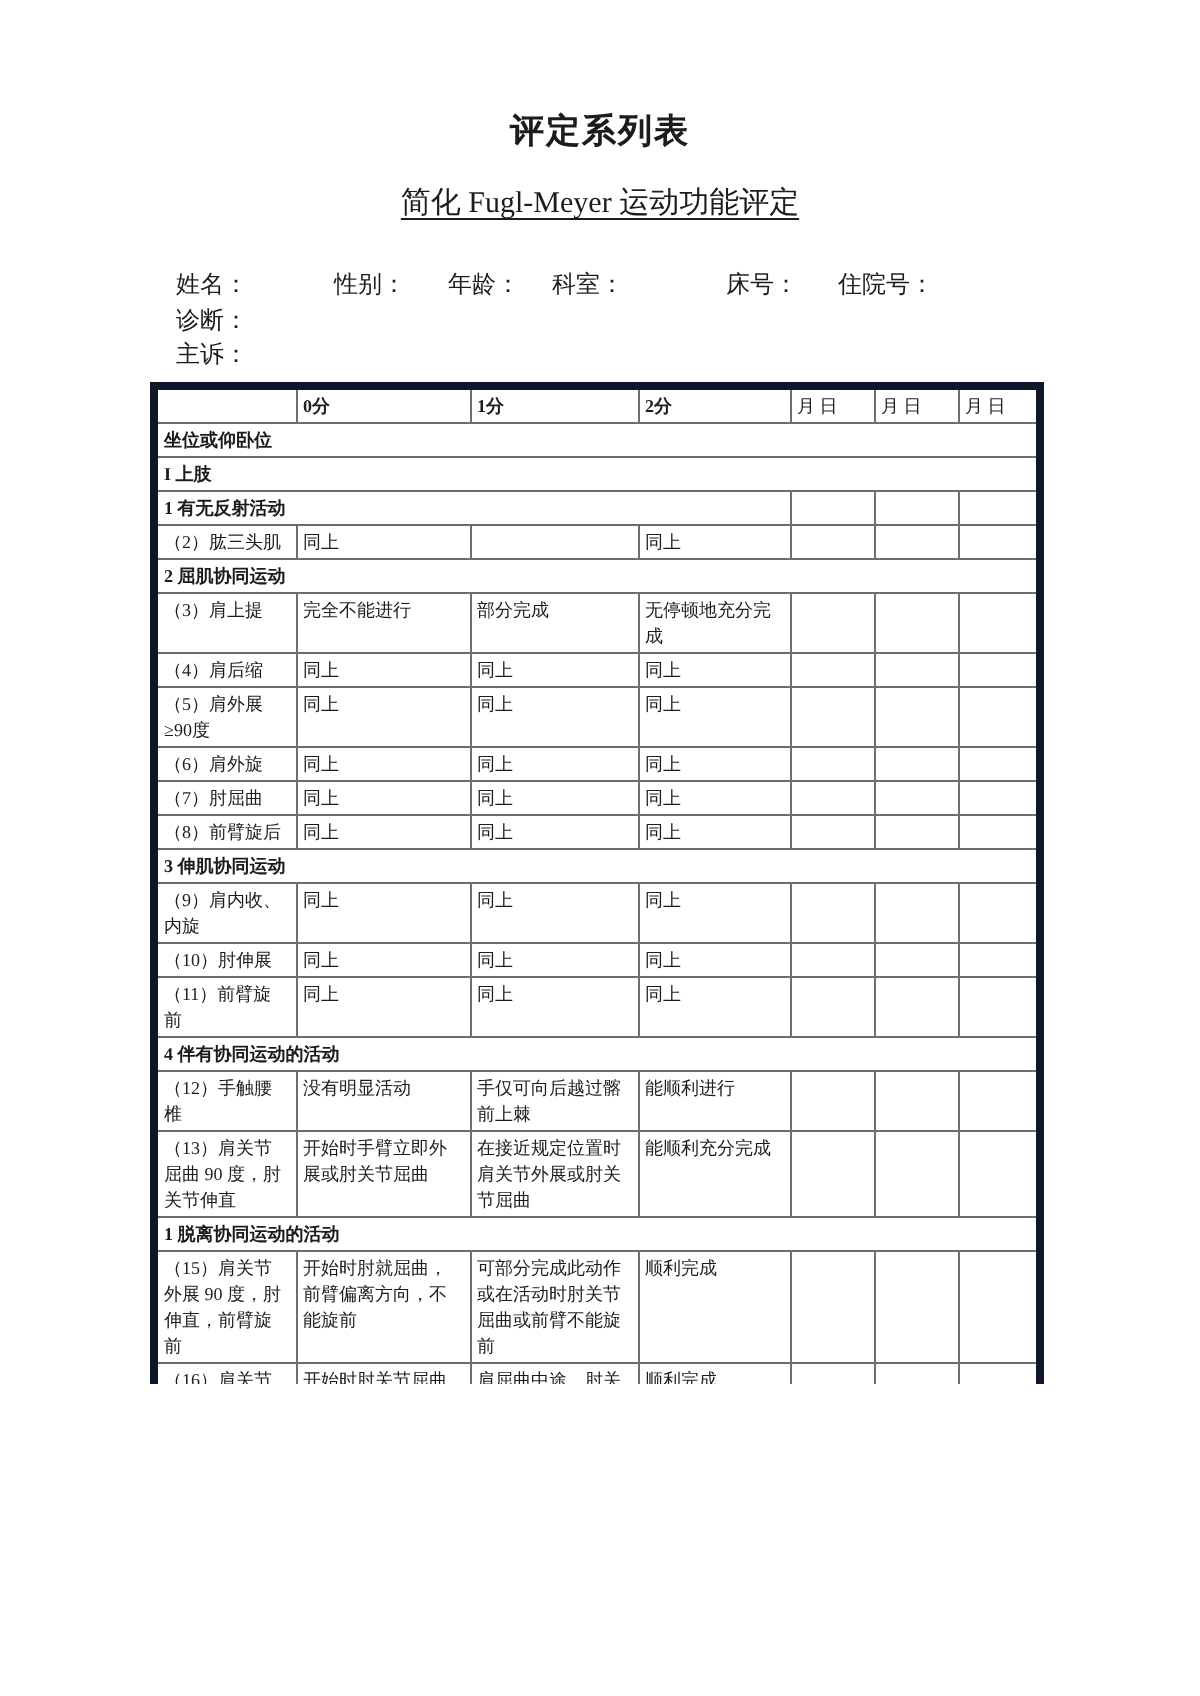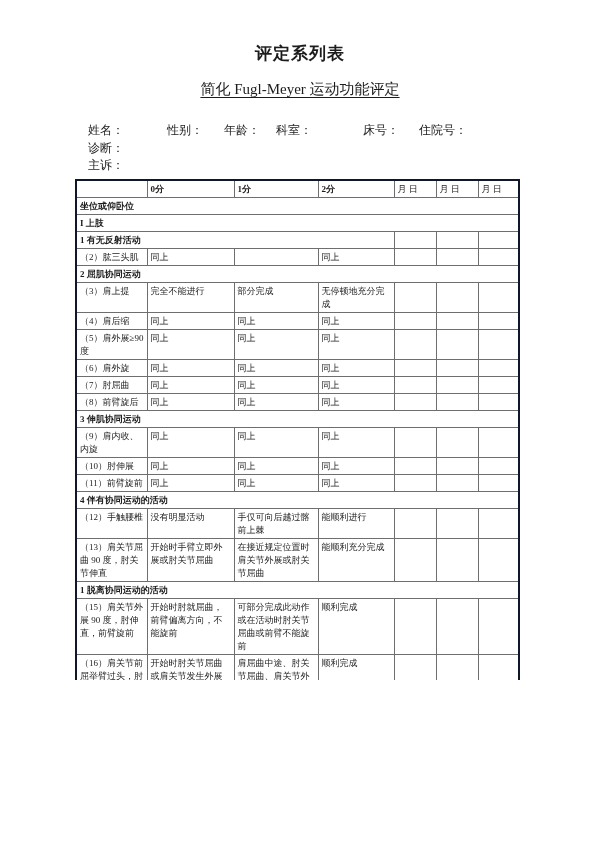--- a/index.html
+++ b/index.html
@@ -3,21 +3,21 @@
 <meta charset="utf-8">
 <style>
   html, body { margin: 0; padding: 0; }
   body {
     width: 600px; height: 848px;
     background: #ffffff;
     font-family: "Liberation Serif", "DejaVu Serif", serif;
     color: #1c1c1c;
     -webkit-font-smoothing: antialiased;
   }
-  .page { width: 600px; height: 680px; overflow: hidden; position: relative; }
+  .page { width: 600px; height: 680px; overflow: hidden; position: relative; margin-top: 12px; }
 
   .doc-title {
     margin: 42px 0 0 0;
     font-size: 17px;
     font-weight: bold;
     text-align: center;
     letter-spacing: 1px;
   }
   .doc-subtitle {
     margin: 15px 0 0 0;
@@ -49,21 +49,21 @@
     font-size: 9px;
   }
   table.assessment th, table.assessment td {
     border: 1px solid #6e6e6e;
     padding: 2px 3px 1px 3px;
     line-height: 13px;
     vertical-align: top;
     text-align: left;
     overflow: hidden;
   }
-  table.assessment { border: 2px solid #0f172a; }
+  table.assessment { border: 4px solid #0f172a; }
   th.score-head { font-weight: bold; }
   th.date-head  { font-weight: normal; }
   td.section-cell { font-weight: bold; }
   td.label-cell, td.score-cell {
     text-align: justify;
     text-justify: inter-character;
   }
   td.date-cell { min-width: 0; }
 </style>
 </head>

